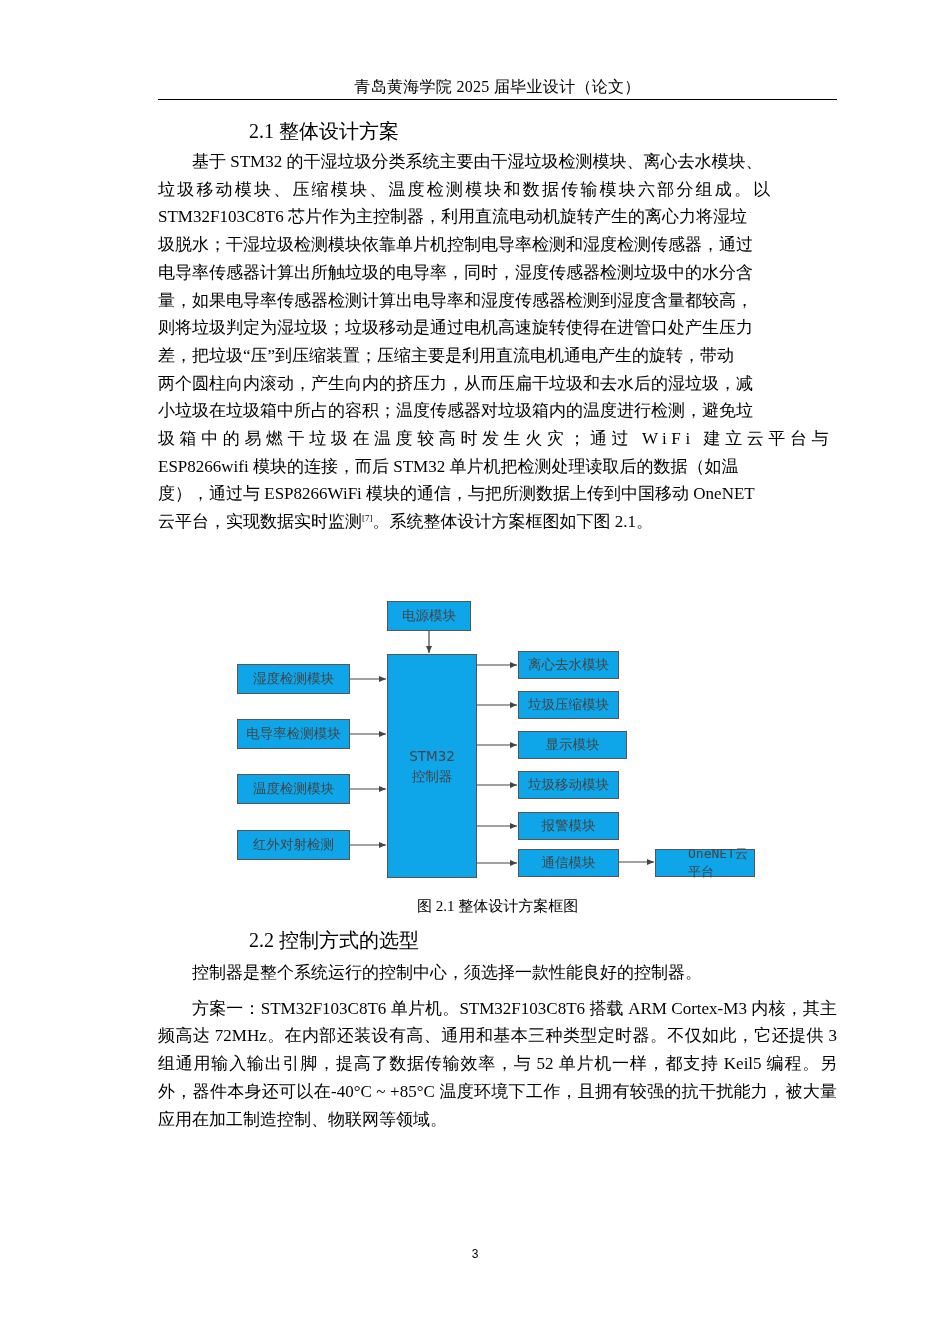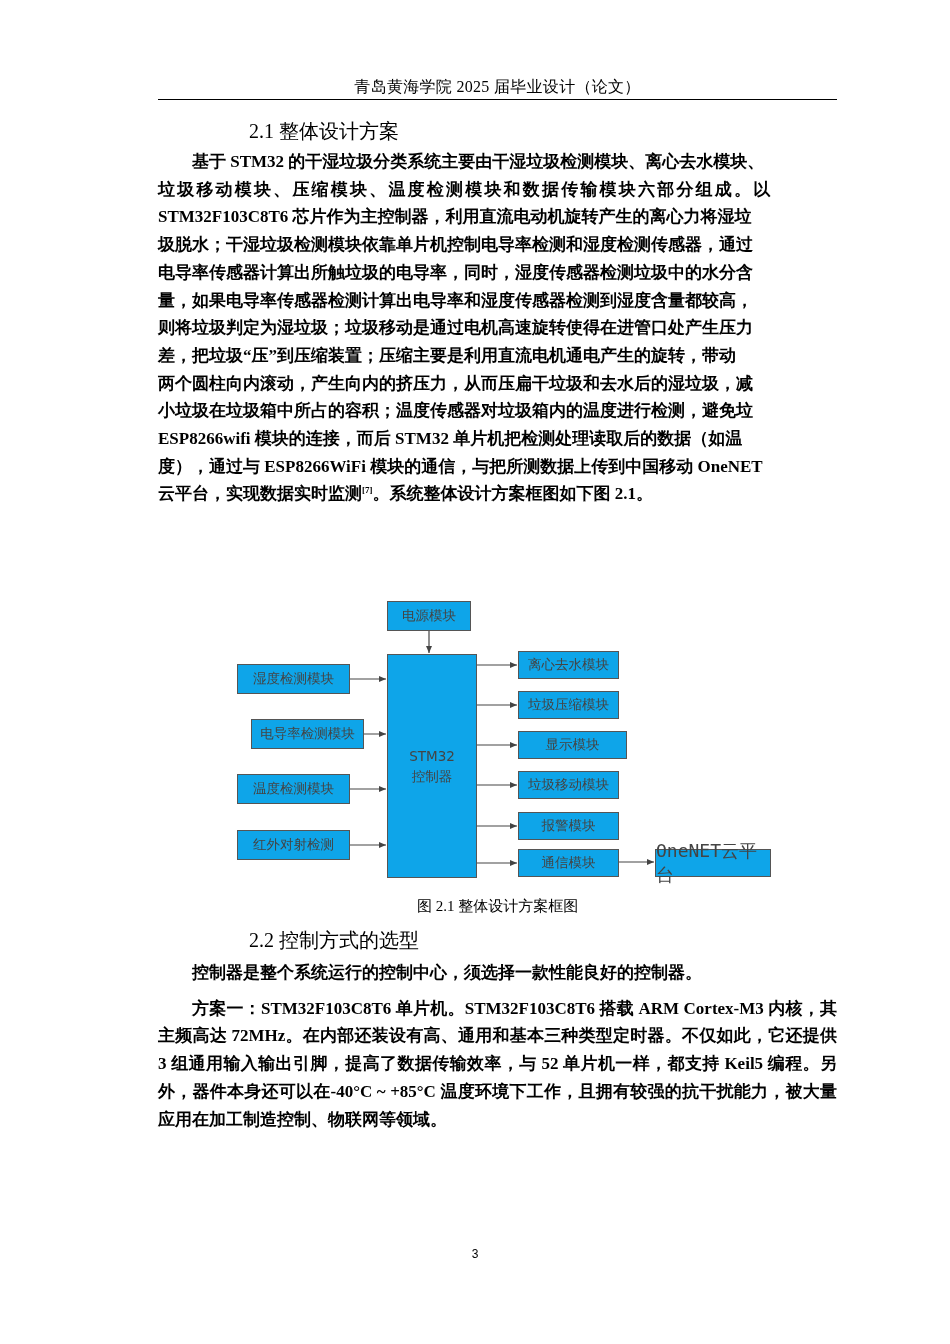--- a/index.html
+++ b/index.html
@@ -3,21 +3,21 @@
 <meta charset="utf-8">
 <style>
   html, body { margin:0; padding:0; background:#ffffff; }
   body { width:950px; height:1344px; position:relative; overflow:hidden;
          font-family: "Liberation Serif", "DejaVu Serif", serif; color:#000; }
   .header-text { position:absolute; left:158px; width:679px; top:77px; text-align:center;
          font-size:16px; letter-spacing:0.3px; }
   .header-rule { position:absolute; left:158px; width:679px; top:99px; height:0; border-top:1.2px solid #000; }
   .h2 { position:absolute; left:205px; font-size:20px; font-weight:normal;margin-left:44px; }
   .para { position:absolute; left:158px; width:679px; font-size:17px; line-height:27.7px;
-          text-align:justify; text-justify:inter-character;font-weight:bold; }
+          text-align:justify; text-justify:inter-character; }
   .para p { margin:0; text-indent:2em; }
   .para p.noind { text-indent:0; }
   sup { font-size:9px; vertical-align:6px; line-height:0; }
   .diagram { position:absolute; left:0; top:0; width:950px; height:900px; pointer-events:none; }
   .box { position:absolute; border:1.3px solid #555; background:#0ea5e9; box-sizing:border-box;
          display:flex; align-items:center; justify-content:center;
          font-family:"DejaVu Sans", sans-serif; font-size:13.5px; color:#444; }
   .box.ctrl { flex-direction:column; line-height:20px; }
   .caption { position:absolute; left:158px; width:679px; top:897px; text-align:center; font-size:15px; }
   .page-num { position:absolute; left:0; width:950px; top:1247px; text-align:center;
@@ -35,20 +35,21 @@
   <p>基于 STM32 的干湿垃圾分类系统主要由干湿垃圾检测模块、离心去水模块、</p>
   <p class="noind" style="letter-spacing:2.2px;">垃圾移动模块、压缩模块、温度检测模块和数据传输模块六部分组成。以</p>
   <p class="noind">STM32F103C8T6 芯片作为主控制器，利用直流电动机旋转产生的离心力将湿垃</p>
   <p class="noind">圾脱水；干湿垃圾检测模块依靠单片机控制电导率检测和湿度检测传感器，通过</p>
   <p class="noind">电导率传感器计算出所触垃圾的电导率，同时，湿度传感器检测垃圾中的水分含</p>
   <p class="noind">量，如果电导率传感器检测计算出电导率和湿度传感器检测到湿度含量都较高，</p>
   <p class="noind">则将垃圾判定为湿垃圾；垃圾移动是通过电机高速旋转使得在进管口处产生压力</p>
   <p class="noind">差，把垃圾“压”到压缩装置；压缩主要是利用直流电机通电产生的旋转，带动</p>
   <p class="noind">两个圆柱向内滚动，产生向内的挤压力，从而压扁干垃圾和去水后的湿垃圾，减</p>
   <p class="noind">小垃圾在垃圾箱中所占的容积；温度传感器对垃圾箱内的温度进行检测，避免垃</p>
+  <p class="noind" style="letter-spacing:4.6px;">圾箱中的易燃干垃圾在温度较高时发生火灾；通过 WiFi 建立云平台与</p>
   <p class="noind">ESP8266wifi 模块的连接，而后 STM32 单片机把检测处理读取后的数据（如温</p>
   <p class="noind">度），通过与 ESP8266WiFi 模块的通信，与把所测数据上传到中国移动 OneNET</p>
   <p class="noind"><span>云平台，实现数据实时监测</span><sup>[7]</sup><span>。系统整体设计方案框图如下图 2.1。</span></p>
 </div>
 
 <svg class="diagram" viewBox="0 0 950 900" width="950" height="900">
   <defs>
     <marker id="arr" markerWidth="8" markerHeight="8" refX="7" refY="3" orient="auto" markerUnits="userSpaceOnUse">
       <path d="M0,0 L7,3 L0,6 Z" fill="#444"></path>
     </marker>
@@ -74,32 +75,32 @@
 </svg>
 
 <div class="box" style="left:387px; top:601px; width:84px; height:30px;">电源模块</div>
 
 <div class="box ctrl" style="left:387px; top:654px; width:90px; height:224px;">
   <span>STM32</span>
   <span>控制器</span>
 </div>
 
 <div class="box" style="left:237px; top:664px; width:113px; height:30px;">湿度检测模块</div>
-<div class="box" style="left:251px; top:719px; width:113px; height:30px;">电导率检测模块</div>
+<div class="box" style="left:237px; top:719px; width:113px; height:30px;">电导率检测模块</div>
 <div class="box" style="left:237px; top:774px; width:113px; height:30px;">温度检测模块</div>
 <div class="box" style="left:237px; top:830px; width:113px; height:30px;">红外对射检测</div>
 
 <div class="box" style="left:518px; top:651px; width:101px; height:28px;">离心去水模块</div>
 <div class="box" style="left:518px; top:691px; width:101px; height:28px;">垃圾压缩模块</div>
 <div class="box" style="left:518px; top:731px; width:109px; height:28px;">显示模块</div>
 <div class="box" style="left:518px; top:771px; width:101px; height:28px;">垃圾移动模块</div>
 <div class="box" style="left:518px; top:812px; width:101px; height:28px;">报警模块</div>
 <div class="box" style="left:518px; top:849px; width:101px; height:28px;">通信模块</div>
 
-<div class="box" style="left:655px; top:849px; width:116px; height:28px; font-family:'DejaVu Sans Mono', monospace; font-size:18px;">OneNET云平台</div>
+<div class="box" style="left:655px; top:849px; width:100px; height:28px; font-family:'DejaVu Sans Mono', monospace; font-size:13px;padding-left:32px;">OneNET云平台</div>
 
 <div class="caption">图 2.1 整体设计方案框图</div>
 
 <div class="h2" style="top:927px;">2.2 控制方式的选型</div>
 
 <div class="para" style="top:959px;">
   <p>控制器是整个系统运行的控制中心，须选择一款性能良好的控制器。</p>
   <p style="margin-top:8px;">方案一：STM32F103C8T6 单片机。STM32F103C8T6 搭载 ARM Cortex-M3 内核，其主频高达 72MHz。在内部还装设有高、通用和基本三种类型定时器。不仅如此，它还提供 3 组通用输入输出引脚，提高了数据传输效率，与 52 单片机一样，都支持 Keil5 编程。另外，器件本身还可以在-40°C ~ +85°C 温度环境下工作，且拥有较强的抗干扰能力，被大量应用在加工制造控制、物联网等领域。</p>
 </div>
 

